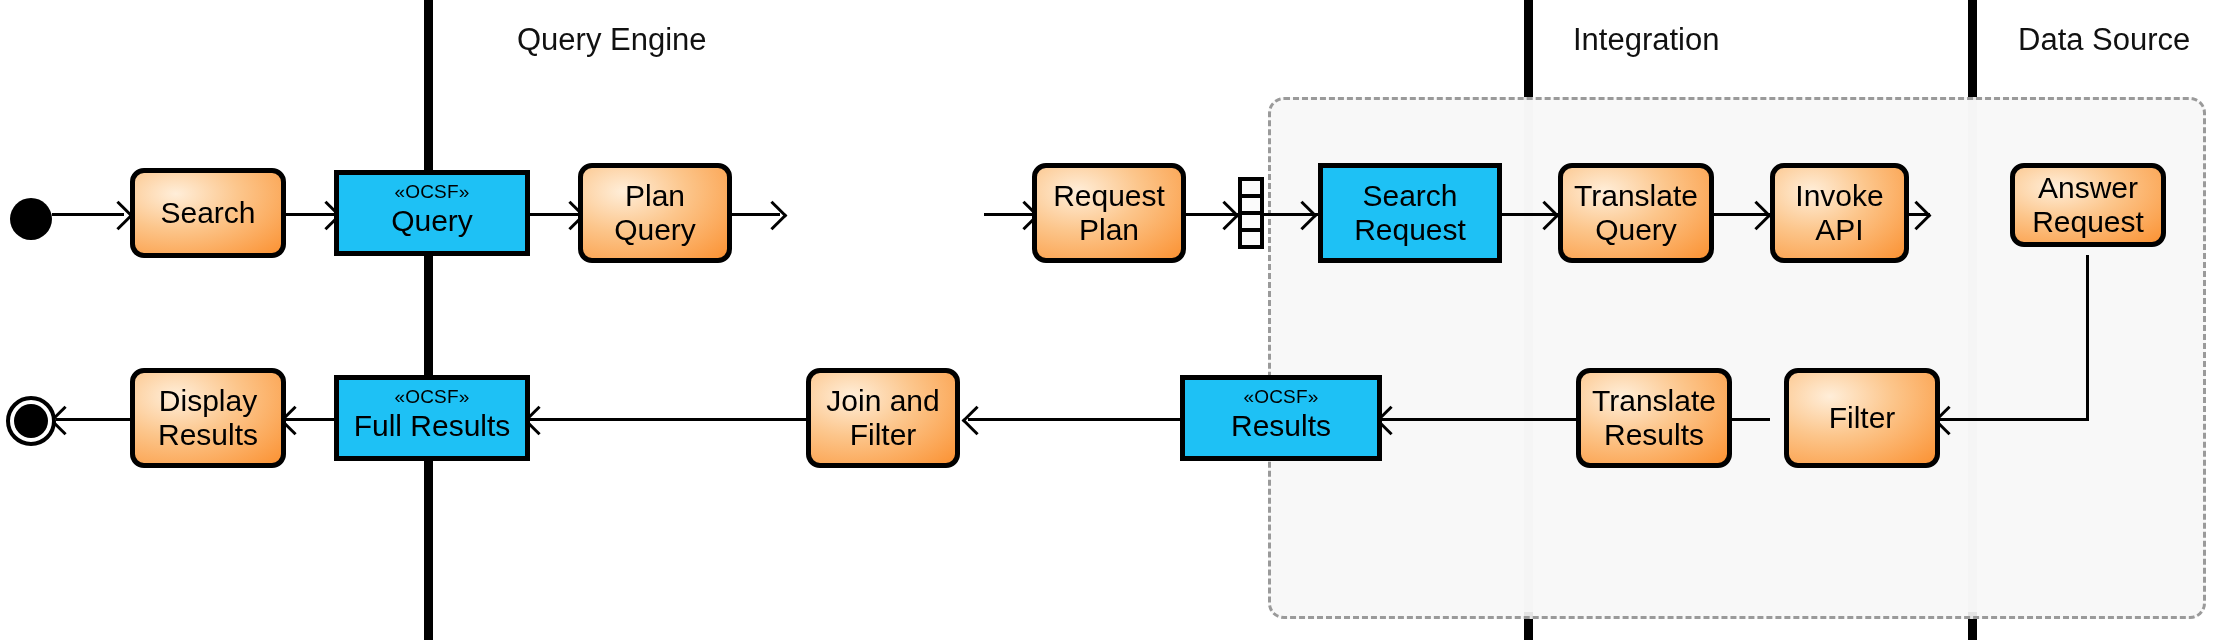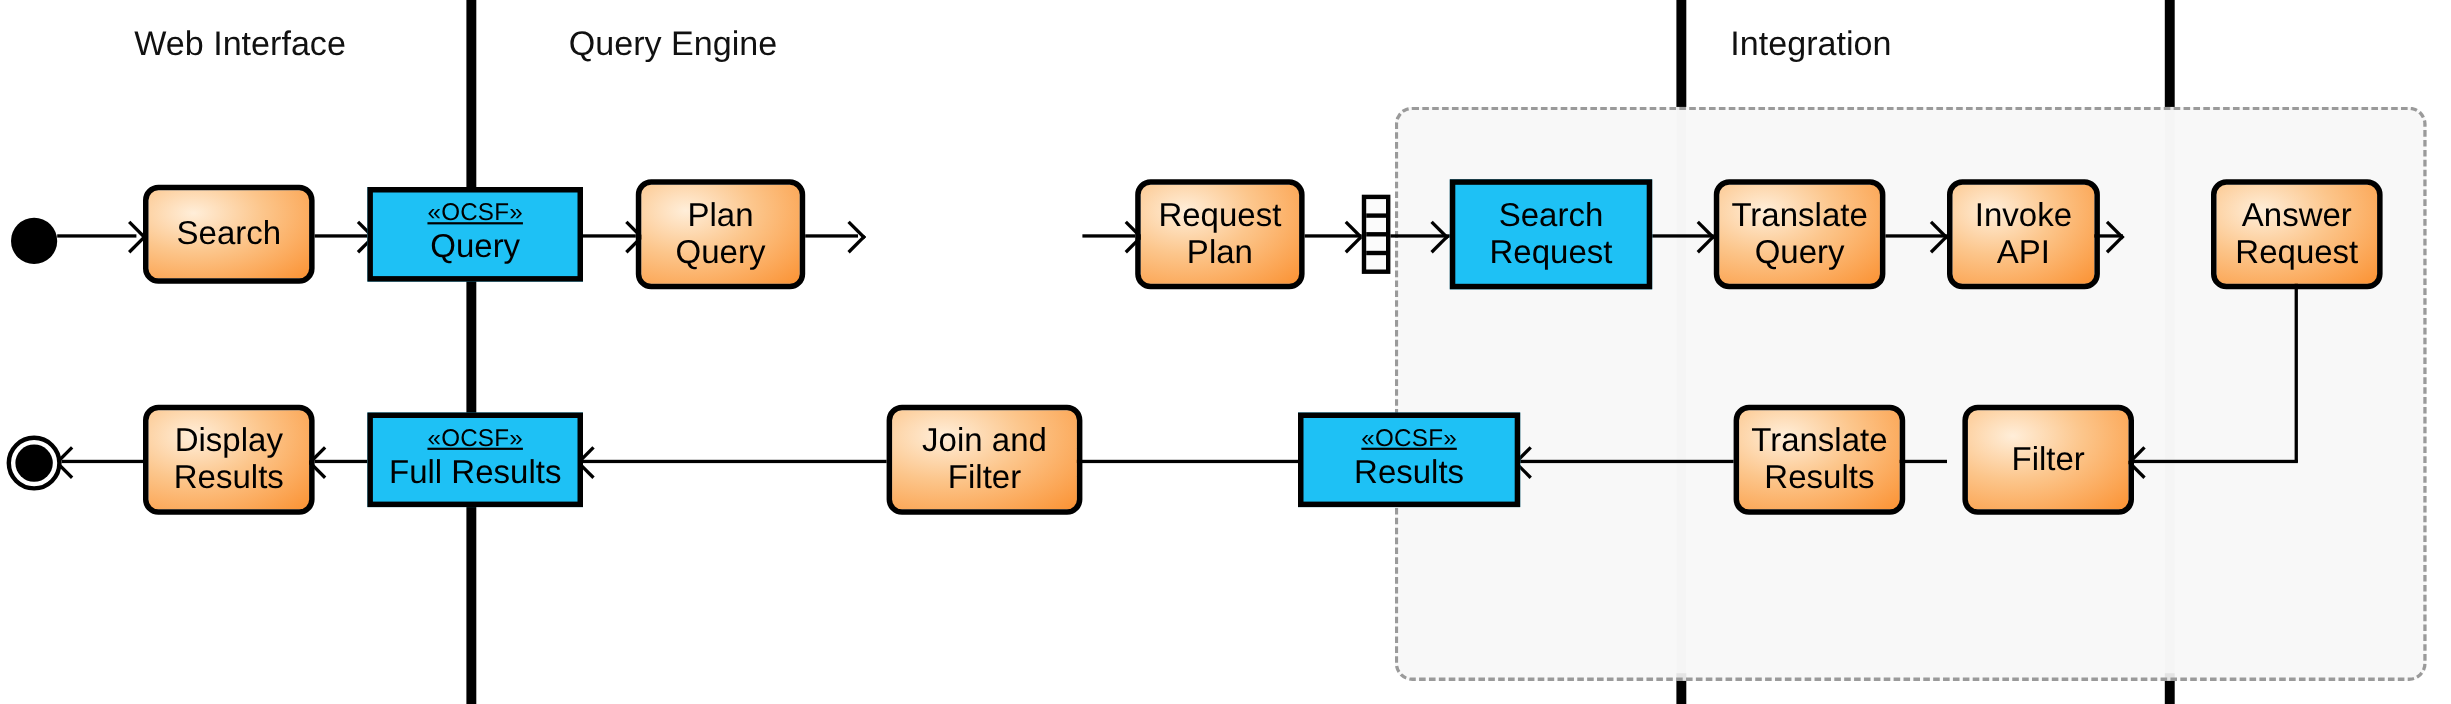--- a/index.html
+++ b/index.html
@@ -19,21 +19,21 @@
         flex-direction:column;align-items:center;justify-content:center;
         text-align:center;line-height:1.12;color:#000000;}
 
   .node.action{border:5px solid #000000;border-radius:14px;
         background:linear-gradient(135deg,#fde6cd 0%,#fbc98f 32%,#fba košt 0%);
         background:radial-gradient(ellipse at 28% 26%, #ffeed9 0%, #fcc68c 42%, #fb9233 100%);
         font-size:30px;}
   .node.object{border:5px solid #000000;border-radius:0;
         background:#1ec1f5;font-size:30px;}
   .node.object.stereo{justify-content:flex-start;padding-top:6px;}
-  .stereo-tag{font-size:22px;letter-spacing:.2px;display:block;margin-bottom:2px;text-decoration:underline;}
+  .stereo-tag{font-size:19px;letter-spacing:.2px;display:block;margin-bottom:2px;}
   .node-label{display:block;}
 
   .init-node{position:absolute;border-radius:50%;background:#000000;}
   .final-outer{position:absolute;border-radius:50%;background:#ffffff;
         border:4px solid #000000;box-sizing:border-box;}
   .final-inner{position:absolute;border-radius:50%;background:#000000;}
 
   .expansion-node{position:absolute;border:4px solid #000000;box-sizing:border-box;
         background:#fbfbfb;display:flex;flex-direction:column;}
   .expansion-node i{display:block;flex:1 1 0;border-bottom:4px solid #000000;}
@@ -58,23 +58,23 @@
   <div class="lane-divider" style="left:424px;top:0px;height:640px;"></div>
 
   <div class="lane-divider" style="left:1524px;top:0px;height:100px;"></div>
   <div class="lane-divider inner" style="left:1524px;top:100px;height:512px;"></div>
   <div class="lane-divider" style="left:1524px;top:612px;height:28px;"></div>
 
   <div class="lane-divider" style="left:1968px;top:0px;height:100px;"></div>
   <div class="lane-divider inner" style="left:1968px;top:100px;height:512px;"></div>
   <div class="lane-divider" style="left:1968px;top:612px;height:28px;"></div>
 
-  <div class="lane-title" style="left:122px;top:22px;">Web Interface</div>
   <div class="lane-title" style="left:479px;top:22px;margin-left:38px;">Query Engine</div>
   <div class="lane-title" style="left:1573px;top:22px;">Integration</div>
+  <div class="lane-title" style="left:2018px;top:22px;">Data Source</div>
 
   <div class="region" style="left:1268px;top:97px;width:932px;height:516px;"></div>
 
   <div class="edge h" style="left:52px;top:213px;width:72px;"></div>
   <div class="arrow open-r" style="left:108px;top:205px;"></div>
 
   <div class="edge h" style="left:286px;top:213px;width:48px;"></div>
   <div class="arrow open-r" style="left:316px;top:205px;"></div>
 
   <div class="edge h" style="left:530px;top:213px;width:48px;"></div>
@@ -163,36 +163,36 @@
   <div class="node action" style="left:1558px;top:163px;width:156px;height:100px;">
     <span class="node-label">Translate</span>
     <span class="node-label">Query</span>
   </div>
 
   <div class="node action" style="left:1770px;top:163px;width:139px;height:100px;">
     <span class="node-label">Invoke</span>
     <span class="node-label">API</span>
   </div>
 
-  <div class="node action" style="left:2010px;top:163px;width:156px;height:100px;">
+  <div class="node action" style="left:2010px;top:163px;width:156px;height:84px;">
     <span class="node-label">Answer</span>
     <span class="node-label">Request</span>
   </div>
 
   <div class="node action" style="left:130px;top:368px;width:156px;height:100px;">
     <span class="node-label">Display</span>
     <span class="node-label">Results</span>
   </div>
 
   <div class="node object stereo" style="left:334px;top:375px;width:196px;height:86px;">
     <span class="stereo-tag">«OCSF»</span>
     <span class="node-label">Full Results</span>
   </div>
 
-  <div class="node action" style="left:806px;top:368px;width:178px;height:100px;">
+  <div class="node action" style="left:806px;top:368px;width:154px;height:100px;">
     <span class="node-label">Join and</span>
     <span class="node-label">Filter</span>
   </div>
 
   <div class="node object stereo" style="left:1180px;top:375px;width:202px;height:86px;">
     <span class="stereo-tag">«OCSF»</span>
     <span class="node-label">Results</span>
   </div>
 
   <div class="node action" style="left:1576px;top:368px;width:156px;height:100px;">

